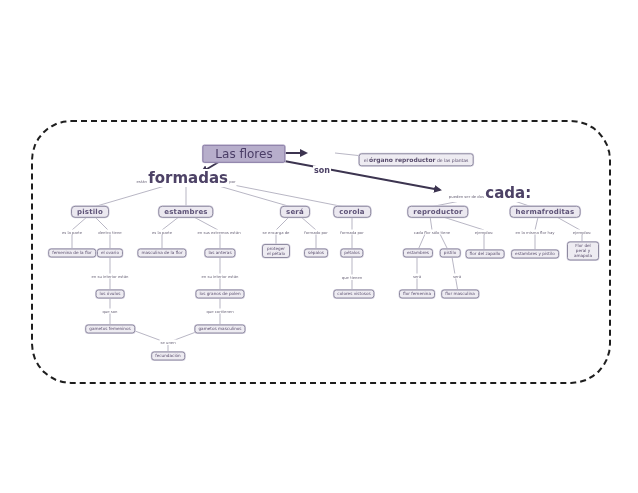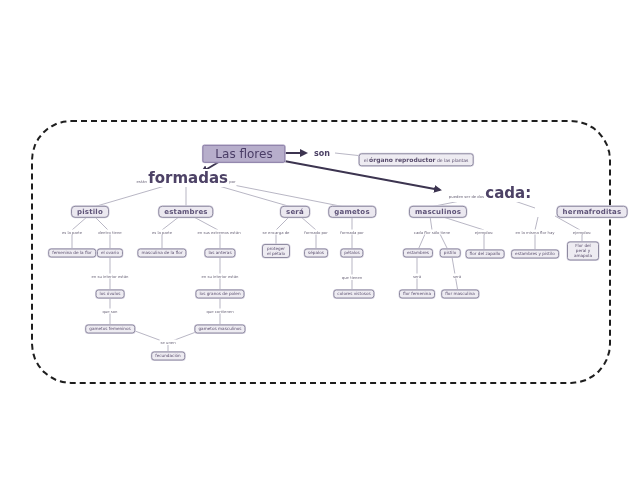--- a/index.html
+++ b/index.html
@@ -74,30 +74,30 @@
       <line x1="484" y1="234" x2="484" y2="251"></line>
 
     <line x1="538" y1="217" x2="535" y2="230"></line>
       <line x1="535" y1="234" x2="535" y2="251"></line>
     <line x1="555" y1="216" x2="580" y2="230"></line>
       <line x1="582" y1="234" x2="582" y2="244"></line>
   </g>
 </svg>
 
 <div class="node main" style="left:244px;top:154px;">Las flores</div>
-<div class="lbl son" style="left:322px;top:153px;"><b>son</b></div>
+<div class="lbl son" style="left:322px;top:170px;"><b>son</b></div>
 <div class="node" style="left:416px;top:160px;font-size:4.5px;padding:2px 4px;"><span>el</span> <b style="font-size:6px;">órgano reproductor</b> <span>de las plantas</span></div>
 
 <div class="lbl" style="left:186px;top:178px;"><span>están</span> <b>formadas</b> <span>por</span></div>
 <div class="lbl" style="left:490px;top:193px;"><span>pueden ser de dos</span> <b>cada:</b></div>
 
 <div class="node cat" style="left:90px;top:212px;">pistilo</div>
 <div class="node cat" style="left:186px;top:212px;">estambres</div>
 <div class="node cat" style="left:295px;top:212px;">será</div>
-<div class="node cat" style="left:352px;top:212px;">gametos</div>
+<div class="node cat" style="left:352px;top:212px;">corola</div>
 
 <div class="lbl" style="left:72px;top:232px;">es la parte</div>
 <div class="node" style="left:72px;top:253px;">femenina de la flor</div>
 <div class="lbl" style="left:110px;top:232px;">dentro tiene</div>
 <div class="node" style="left:110px;top:253px;">el ovario</div>
 <div class="lbl" style="left:110px;top:276px;">en su interior están</div>
 <div class="node" style="left:110px;top:294px;">los óvulos</div>
 <div class="lbl" style="left:110px;top:311px;">que son</div>
 <div class="node" style="left:110px;top:329px;">gametos femeninos</div>
 
@@ -116,22 +116,22 @@
 <div class="lbl" style="left:276px;top:232px;">se encarga de</div>
 <div class="node multi" style="left:276px;top:251px;width:20px;">proteger el pétalo</div>
 <div class="lbl" style="left:316px;top:232px;">formado por</div>
 <div class="node" style="left:316px;top:253px;">sépalos</div>
 
 <div class="lbl" style="left:352px;top:232px;">formada por</div>
 <div class="node" style="left:352px;top:253px;">pétalos</div>
 <div class="lbl" style="left:352px;top:277px;">que tienen</div>
 <div class="node" style="left:354px;top:294px;">colores vistosos</div>
 
-<div class="node cat" style="left:438px;top:212px;">masculinos</div>
-<div class="node cat" style="left:545px;top:212px;margin-left:47px;">hermafroditas</div>
+<div class="node cat" style="left:438px;top:212px;">reproductor</div>
+<div class="node cat" style="left:545px;top:212px;">hermafroditas</div>
 
 <div class="lbl" style="left:432px;top:232px;">cada flor sólo tiene</div>
 <div class="node" style="left:418px;top:253px;">estambres</div>
 <div class="node" style="left:450px;top:253px;">pistilo</div>
 <div class="lbl" style="left:417px;top:276px;">será</div>
 <div class="node" style="left:417px;top:294px;">flor femenina</div>
 <div class="lbl" style="left:457px;top:276px;">será</div>
 <div class="node" style="left:460px;top:294px;">flor masculina</div>
 <div class="lbl" style="left:484px;top:232px;">ejemplos:</div>
 <div class="node" style="left:485px;top:254px;">flor del zapallo</div>

